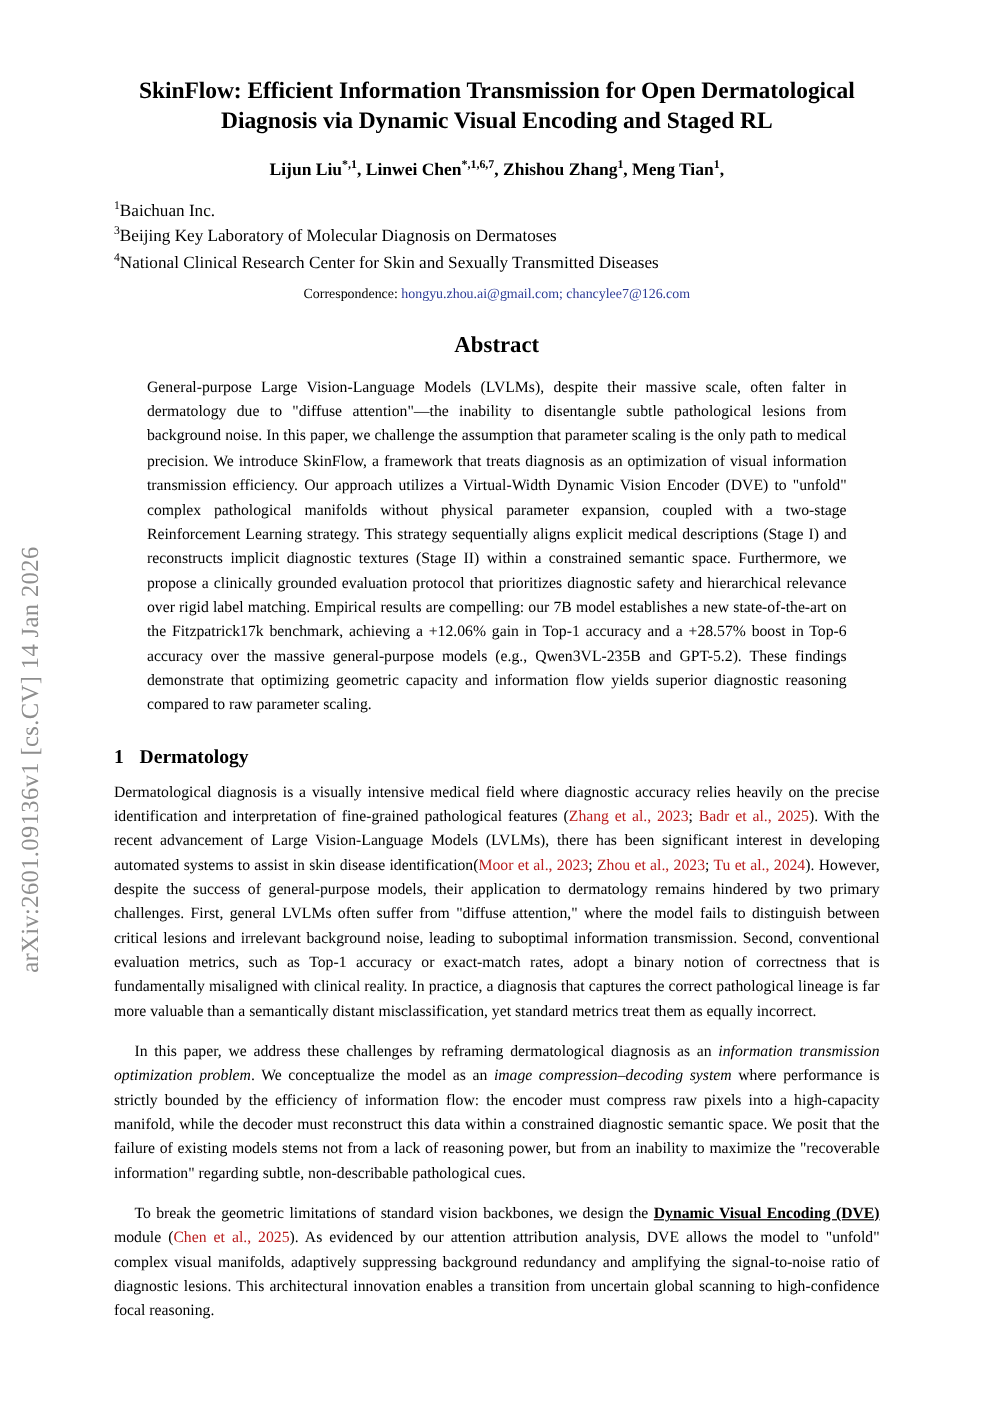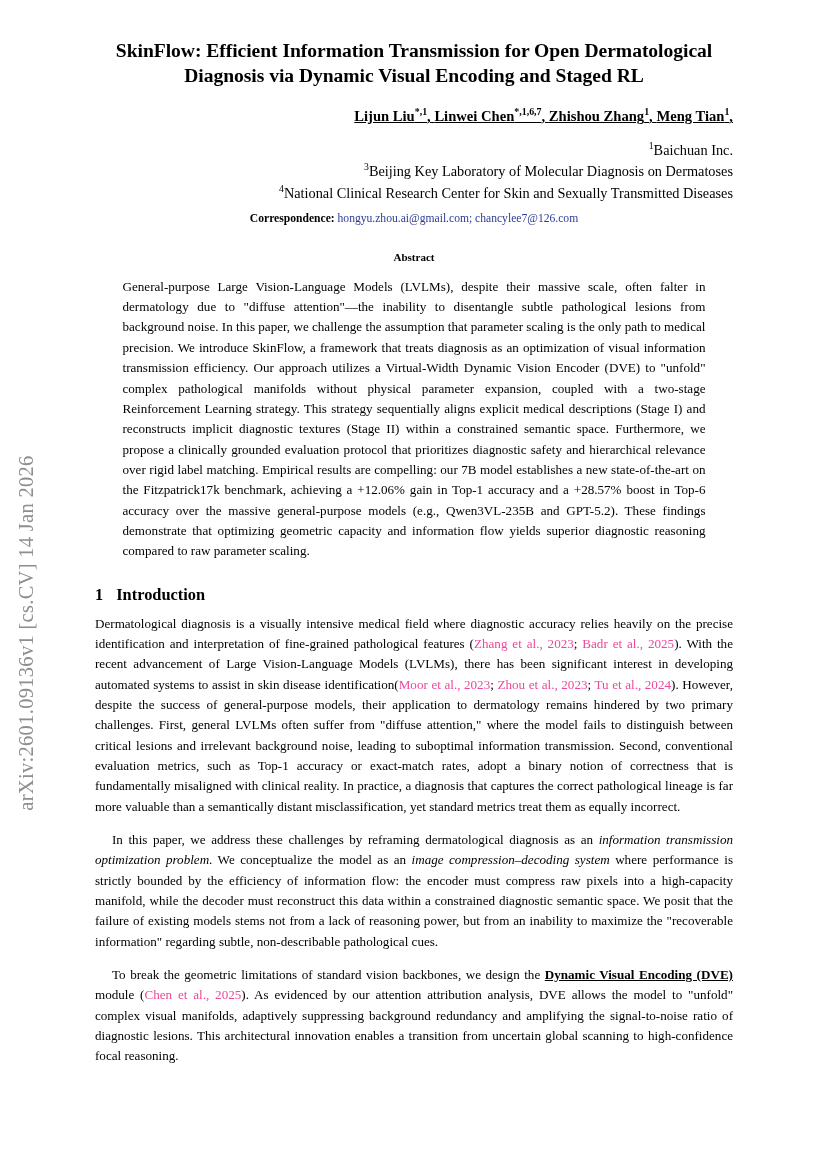--- a/index.html
+++ b/index.html
@@ -47,68 +47,67 @@
   #content {
     position: absolute;
     left: 95px;
     top: 0;
     width: 638px;
   }
 
   
   .paper-title {
     margin: 0;
-    padding-top: 39px;
+    padding-top: 65px;
     font-size: 19.6px;
     font-weight: bold;
     line-height: 1.26;
     text-align: center;
     letter-spacing: -0.05px;
   }
 
   
   .authors {
     margin-top: 17px;
     font-size: 14.6px;
     font-weight: bold;
     line-height: 1.52;
-    text-align: right;
-    text-decoration: underline;
+    text-align: center;
   }
   .authors sup,
   .affil sup {
     font-weight: normal;
     font-size: 0.68em;
     vertical-align: super;
     line-height: 0;
   }
   .authors sup { font-weight: bold; }
 
   
   .affils {
     margin-top: 12px;
     font-size: 14.3px;
     line-height: 1.52;
-    text-align: right;
+    text-align: left;
   }
   .affil { white-space: nowrap; }
   .affil .gap { display: inline-block; width: 22px; }
 
   .correspondence {
     margin-top: 7px;
     font-size: 11.6px;
     text-align: center;
   }
-  .correspondence .label { font-weight: bold; }
+  .correspondence .label { font-weight: normal; }
   .correspondence .mail { color: #2b3b96; }
 
   
   .abstract-head {
     margin-top: 26px;
-    font-size: 11px;
+    font-size: 19px;
     font-weight: bold;
     text-align: center;
   }
   .abstract-body {
     margin: 14px auto 12px auto;
     width: 583px;
     font-size: 13.1px;
     line-height: 1.555;
     text-align: justify;
     text-justify: inter-word;
@@ -125,21 +124,21 @@
 
   .body-par {
     margin-top: 9px;
     font-size: 13.1px;
     line-height: 1.552;
     text-align: justify;
     text-justify: inter-word;
   }
   .body-par.indent { margin-top: 0; text-indent: 17px; }
 
-  .cite { color: #ec4899; }
+  .cite { color: #b91c1c; }
   .it { font-style: italic; }
   .bf { font-weight: bold; text-decoration: underline; }
 </style>
 </head>
 <body>
 
 <div id="page">
 
   <div id="arxiv-stamp">
     <span class="stamp-text">arXiv:2601.09136v1  [cs.CV]  14 Jan 2026</span>
@@ -161,21 +160,21 @@
 
     <div class="correspondence">
       <span class="label">Correspondence:</span>
       <span class="mail">hongyu.zhou.ai@gmail.com; chancylee7@126.com</span>
     </div>
 
     <div class="abstract-head">Abstract</div>
     <div class="abstract-body">General-purpose Large Vision-Language Models (LVLMs), despite their massive scale, often falter in dermatology due to "diffuse attention"—the inability to disentangle subtle pathological lesions from background noise. In this paper, we challenge the assumption that parameter scaling is the only path to medical precision. We introduce SkinFlow, a framework that treats diagnosis as an optimization of visual information transmission efficiency. Our approach utilizes a Virtual-Width Dynamic Vision Encoder (DVE) to "unfold" complex pathological manifolds without physical parameter expansion, coupled with a two-stage Reinforcement Learning strategy. This strategy sequentially aligns explicit medical descriptions (Stage I) and reconstructs implicit diagnostic textures (Stage II) within a constrained semantic space. Furthermore, we propose a clinically grounded evaluation protocol that prioritizes diagnostic safety and hierarchical relevance over rigid label matching. Empirical results are compelling: our 7B model establishes a new state-of-the-art on the Fitzpatrick17k benchmark, achieving a +12.06% gain in Top-1 accuracy and a +28.57% boost in Top-6 accuracy over the massive general-purpose models (e.g., Qwen3VL-235B and GPT-5.2). These findings demonstrate that optimizing geometric capacity and information flow yields superior diagnostic reasoning compared to raw parameter scaling.</div>
 
     <div class="section-head">
-      <span class="num">1</span><span>Introduction</span>
+      <span class="num">1</span><span>Dermatology</span>
     </div>
 
     <p class="body-par" id="par-1"><span>Dermatological diagnosis is a visually intensive medical field where diagnostic accuracy relies heavily on the precise identification and interpretation of fine-grained pathological features (</span><span class="cite">Zhang et al., 2023</span><span>; </span><span class="cite">Badr et al., 2025</span><span>). With the recent advancement of Large Vision-Language Models (LVLMs), there has been significant interest in developing automated systems to assist in skin disease identification(</span><span class="cite">Moor et al., 2023</span><span>; </span><span class="cite">Zhou et al., 2023</span><span>; </span><span class="cite">Tu et al., 2024</span><span>). However, despite the success of general-purpose models, their application to dermatology remains hindered by two primary challenges. First, general LVLMs often suffer from "diffuse attention," where the model fails to distinguish between critical lesions and irrelevant background noise, leading to suboptimal information transmission. Second, conventional evaluation metrics, such as Top-1 accuracy or exact-match rates, adopt a binary notion of correctness that is fundamentally misaligned with clinical reality. In practice, a diagnosis that captures the correct pathological lineage is far more valuable than a semantically distant misclassification, yet standard metrics treat them as equally incorrect.</span></p>
     <p class="body-par indent" id="par-2"><span>In this paper, we address these challenges by reframing dermatological diagnosis as an </span><span class="it">information transmission optimization problem</span><span>. We conceptualize the model as an </span><span class="it">image compression–decoding system</span><span> where performance is strictly bounded by the efficiency of information flow: the encoder must compress raw pixels into a high-capacity manifold, while the decoder must reconstruct this data within a constrained diagnostic semantic space. We posit that the failure of existing models stems not from a lack of reasoning power, but from an inability to maximize the "recoverable information" regarding subtle, non-describable pathological cues.</span></p>
     <p class="body-par indent" id="par-3"><span>To break the geometric limitations of standard vision backbones, we design the </span><span class="bf">Dynamic Visual Encoding (DVE)</span><span> module (</span><span class="cite">Chen et al., 2025</span><span>). As evidenced by our attention attribution analysis, DVE allows the model to "unfold" complex visual manifolds, adaptively suppressing background redundancy and amplifying the signal-to-noise ratio of diagnostic lesions. This architectural innovation enables a transition from uncertain global scanning to high-confidence focal reasoning.</span></p>
 
   </div>
 </div>
 
 </body></html>

